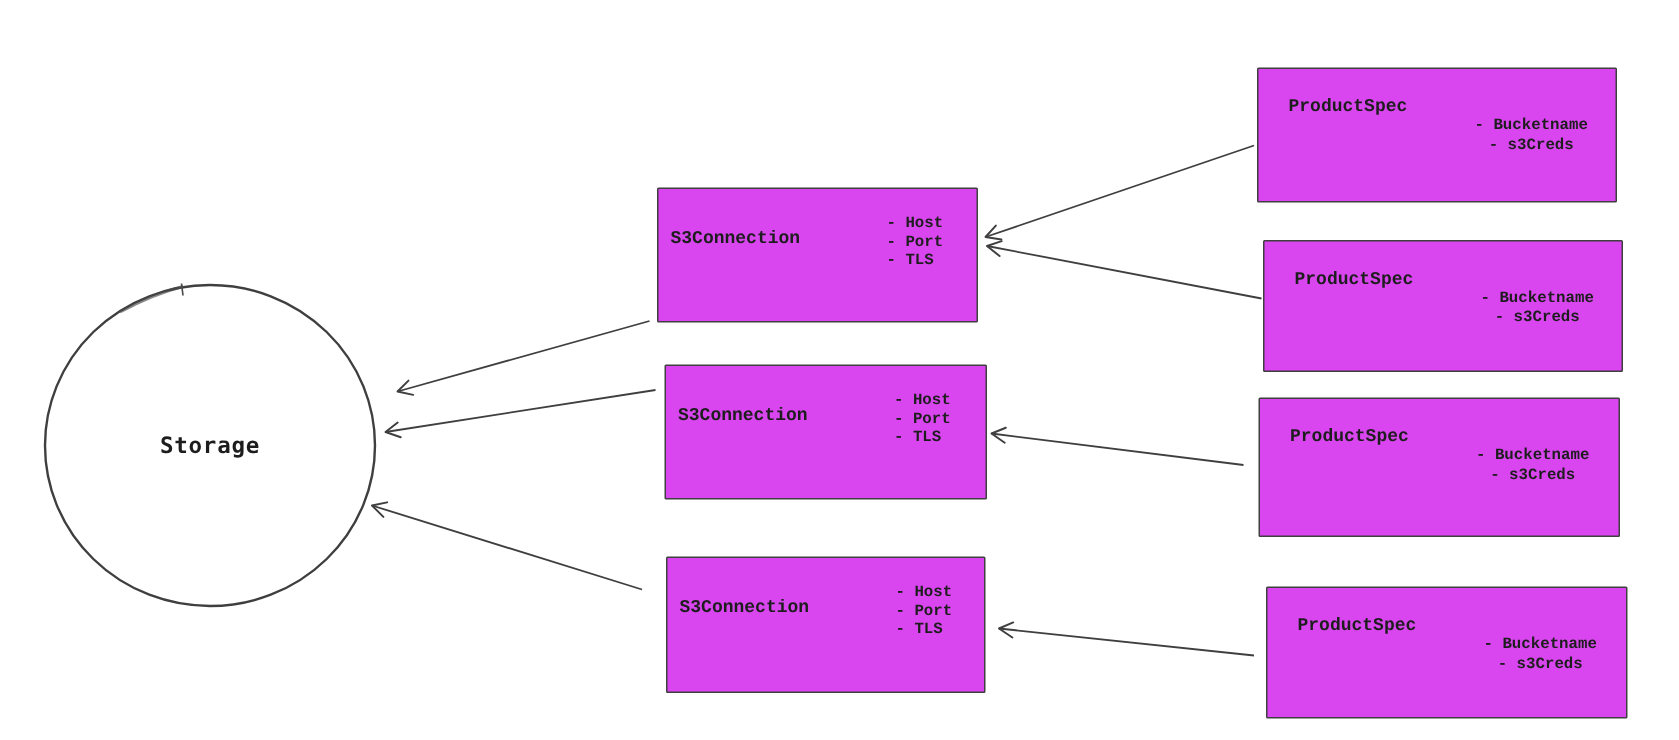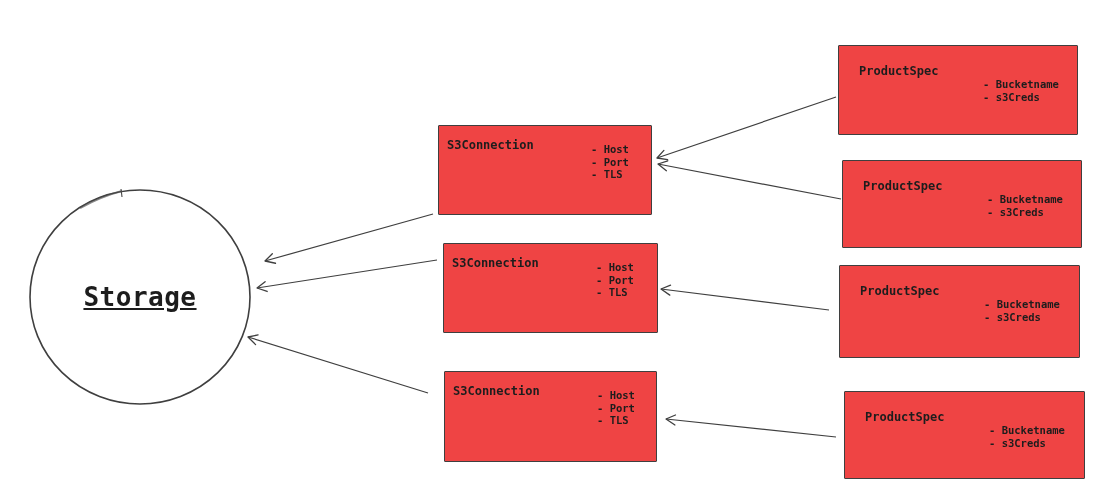--- a/index.html
+++ b/index.html
@@ -19,69 +19,70 @@
   .arrow-layer {
     position: absolute;
     left: 0;
     top: 0;
     width: 1119px;
     height: 493px;
     pointer-events: none;
   }
   .ubox {
     position: absolute;
-    background: #ef4444;
+    background: #d946ef;
     border: 1.5px solid #3f3f3f;
     border-radius: 1px;
     box-sizing: border-box;
+    font-family: Liberation Mono, monospace;
   }
   .ubox .title {
     position: absolute;
     left: 8px;
-    top: 12px;
+    top: 26px;
     font-size: 12px;
     font-weight: 600;
     white-space: pre;
   }
   .ubox.ps .title {
     left: 20px;
     top: 18px;
   }
   .ubox .attrs {
     position: absolute;
   }
   .ubox.s3c .attrs {
     left: 152px;
     top: 17px;
   }
   .ubox.ps .attrs {
     left: 144px;
     top: 32px;
+    text-align: center;
   }
   .attrs .attr {
     font-size: 10.5px;
     font-weight: 600;
     line-height: 12.5px;
     white-space: pre;
   }
   .storage-label-wrap {
     position: absolute;
     left: 30px;
     top: 188px;
     width: 220px;
     height: 218px;
     display: flex;
     align-items: center;
     justify-content: center;
   }
   .storage-label {
-    font-size: 26px;
+    font-size: 15px;
     font-weight: 600;
     letter-spacing: 0.5px;
-    text-decoration: underline;
   }
 </style>
 </head>
 <body>
 
 <div class="canvas">
 
   <svg class="arrow-layer" width="1119" height="493" viewBox="0 0 1119 493" xmlns="http://www.w3.org/2000/svg">
     <defs>
       <marker id="ah" viewBox="0 0 14 14" refX="12.5" refY="7" markerWidth="14" markerHeight="14" markerUnits="userSpaceOnUse" orient="auto">

